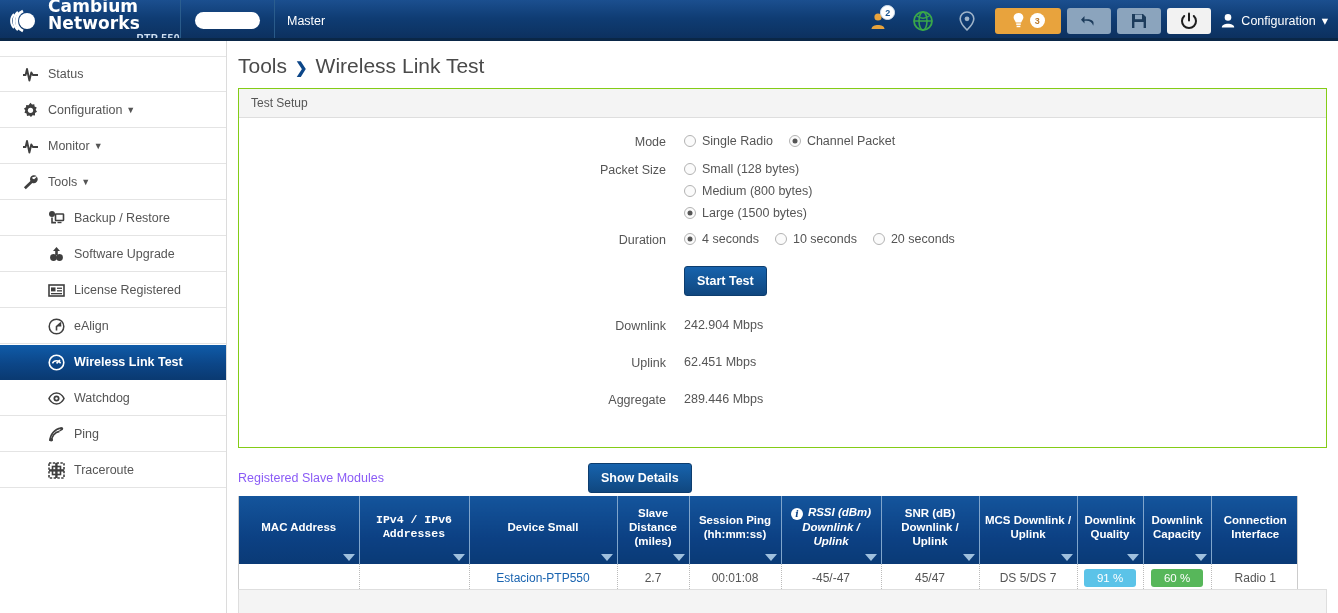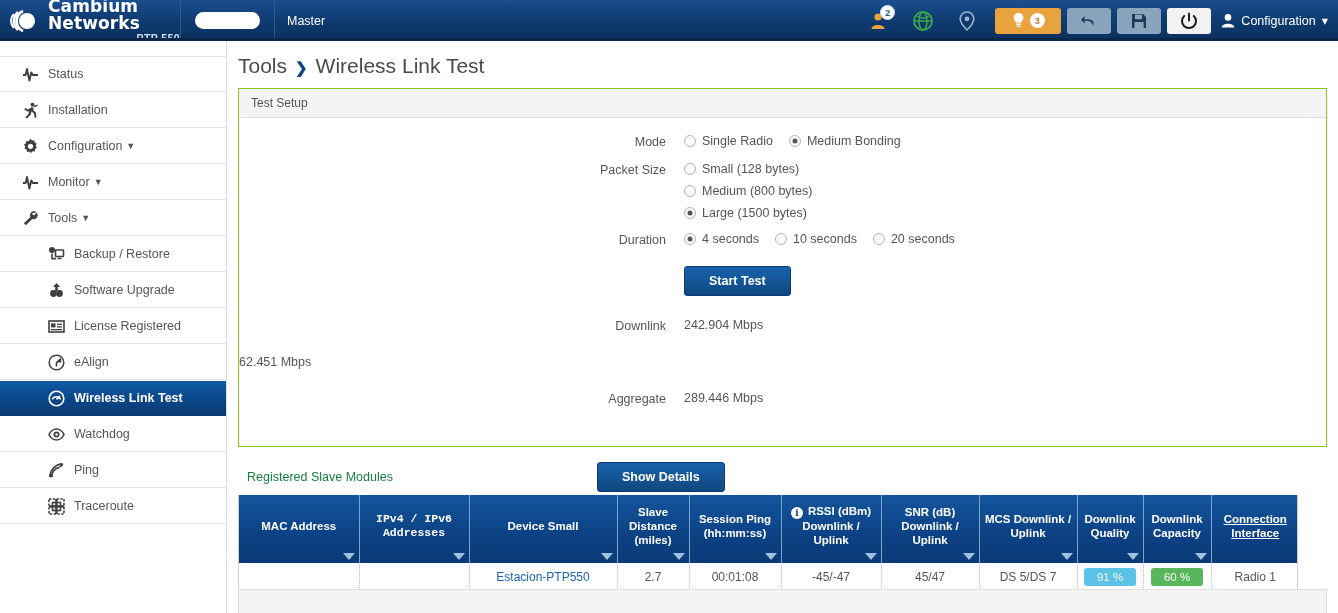--- a/index.html
+++ b/index.html
@@ -120,29 +120,29 @@
     content:""; position:absolute; left:50%; top:50%; width:5px;height:5px;border-radius:50%;
     background:#555; transform:translate(-50%,-50%);
   }
   .stacked .opt { display:flex; margin-bottom:8px; }
   .stacked .opt:last-child { margin-bottom:0; }
 
   .btn-primary {
     background:linear-gradient(180deg,#1763ad 0%, #10477f 100%);
     border:1px solid #0d3d6e; border-radius:3px;
     color:#fff; font-size:12.5px; font-weight:bold;
-    padding:7px 24px; cursor:pointer;
+    padding:7px 12px; cursor:pointer;
   }
 
   .result-val { font-size:12.5px; color:#555; }
 
   
   .tsec { margin:12px 11px 0 11px; position:relative; }
   .tsec-head { display:flex; align-items:center; height:36px; }
-  .tsec-title { font-size:12.5px; color:#15803d;margin-left:9px; }
+  .tsec-title { font-size:12.5px; color:#8b5cf6; }
   .tsec-btn { margin-left:204px; }
 
   .tbl-wrap { border:1px solid #ccc; border-top:none; overflow:hidden; width:1060px; }
   table.grid { border-collapse:collapse; width:1060px; table-layout:fixed; }
   table.grid th {
     background:linear-gradient(180deg,#14559c 0%, #0c4184 60%, #0a3a76 100%);
     color:#fff; font-size:11.5px; font-weight:bold; text-align:center;
     padding:9px 3px 16px 3px; border-right:1px solid #7fa5cc; position:relative;
     line-height:14px; vertical-align:middle;
   }
@@ -265,30 +265,20 @@
       <span class="nav-ico">
         <svg width="17" height="17" viewBox="0 0 17 17" fill="currentColor">
           <path d="M1 9 L3.6 9 L5 3 L7.4 14.5 L9.3 6.5 L10.8 9 L16 9" fill="none" stroke="currentColor" stroke-width="1.9" stroke-linejoin="round"></path>
         </svg>
       </span>
       <span>Status</span>
     </div>
     <div class="nav-item">
       <span class="nav-ico">
         <svg width="17" height="17" viewBox="0 0 17 17" fill="currentColor">
-          <circle cx="10.5" cy="2.8" r="2"></circle>
-          <path d="M9.6 5.2 L6 7.4 L3.2 6 L2.2 7.6 L6 9.8 L7.2 9 L6.4 12 L3.4 15.4 L5 16.6 L8.6 12.8 L9.6 9.5 L12 11.5 L12.6 15.8 L14.4 15.6 L13.8 10.6 L11.2 8.2 L11.8 6 Z"></path>
-          <path d="M12 4.6 L15.5 3.2" stroke="currentColor" stroke-width="1.5" fill="none"></path>
-        </svg>
-      </span>
-      <span>Installation</span>
-    </div>
-    <div class="nav-item">
-      <span class="nav-ico">
-        <svg width="17" height="17" viewBox="0 0 17 17" fill="currentColor">
           <path d="M8.5 0.8 L10 2.6 L12.3 2.2 L12.6 4.6 L14.7 5.6 L13.7 7.8 L15 9.7 L13 11 L13 13.4 L10.6 13.2 L9 15 L7.3 13.4 L5 14 L4.6 11.6 L2.5 10.8 L3.3 8.5 L2 6.6 L4 5.3 L4.2 3 L6.5 3.2 Z"></path>
           <circle cx="8.5" cy="8.3" r="2.6" fill="#fff"></circle>
         </svg>
       </span>
       <span>Configuration</span>
       <span class="caret">▼</span>
     </div>
     <div class="nav-item">
       <span class="nav-ico">
         <svg width="17" height="17" viewBox="0 0 17 17" fill="currentColor">
@@ -407,21 +397,21 @@
     <div class="panel-head">Test Setup</div>
     <div class="panel-body">
 
       <div class="frow">
         <div class="flabel">Mode</div>
         <div class="fctl" id="mode-opts"><span class="opt">
               <span class="radio"></span>
               <span>Single Radio</span>
             </span><span class="opt">
               <span class="radio on"></span>
-              <span>Medium Bonding</span>
+              <span>Channel Packet</span>
             </span></div>
       </div>
 
       <div class="frow">
         <div class="flabel">Packet Size</div>
         <div class="fctl stacked" id="pkt-opts">
             <span class="opt">
               <span class="radio"></span>
               <span>Small (128 bytes)</span>
             </span>
@@ -454,20 +444,21 @@
         <div class="flabel"></div>
         <button class="btn-primary">Start Test</button>
       </div>
 
       <div id="results">
           <div class="frow" style="margin-top: 22px; margin-bottom: 22px;">
             <div class="flabel">Downlink</div>
             <div class="result-val">242.904 Mbps</div>
           </div>
           <div class="frow" style="margin-top: 0px; margin-bottom: 22px;">
+            <div class="flabel">Uplink</div>
             <div class="result-val">62.451 Mbps</div>
           </div>
           <div class="frow" style="margin-top: 0px; margin-bottom: 22px;">
             <div class="flabel">Aggregate</div>
             <div class="result-val">289.446 Mbps</div>
           </div>
         </div>
     </div>
   </div>
 
@@ -479,26 +470,26 @@
 
     <div class="tbl-wrap">
       <table class="grid">
         <thead>
             <tr id="thead-row">
               <th style="width: 120px;"><span>MAC Address</span><span class="sortarrow"></span></th>
               <th style="width: 110px; font-family: Liberation Mono, monospace;"><span>IPv4 / IPv6 Addresses</span><span class="sortarrow"></span></th>
               <th style="width: 148px;"><span>Device Small</span><span class="sortarrow"></span></th>
               <th style="width: 72px;"><span>Slave Distance (miles)</span><span class="sortarrow"></span></th>
               <th style="width: 92px;"><span>Session Ping (hh:mm:ss)</span><span class="sortarrow"></span></th>
-              <th style="width: 100px;"><span class="info-i">i</span><span>RSSI (dBm) Downlink / Uplink</span><span class="sortarrow"></span></th>
+              <th style="width: 100px; font-style: italic;"><span class="info-i">i</span><span>RSSI (dBm) Downlink / Uplink</span><span class="sortarrow"></span></th>
               <th style="width: 98px;"><span>SNR (dB) Downlink / Uplink</span><span class="sortarrow"></span></th>
               <th style="width: 98px;"><span>MCS Downlink / Uplink</span><span class="sortarrow"></span></th>
               <th style="width: 66px;"><span>Downlink Quality</span><span class="sortarrow"></span></th>
               <th style="width: 68px;"><span>Downlink Capacity</span><span class="sortarrow"></span></th>
-              <th style="width: 88px; text-decoration: underline;"><span>Connection Interface</span></th>
+              <th style="width: 88px;"><span>Connection Interface</span></th>
             </tr>
           </thead>
         <tbody id="tbody">
             <tr>
               <td></td>
               <td></td>
               <td><span class="lnk">Estacion-PTP550</span></td>
               <td>2.7</td>
               <td>00:01:08</td>
               <td>-45/-47</td>

